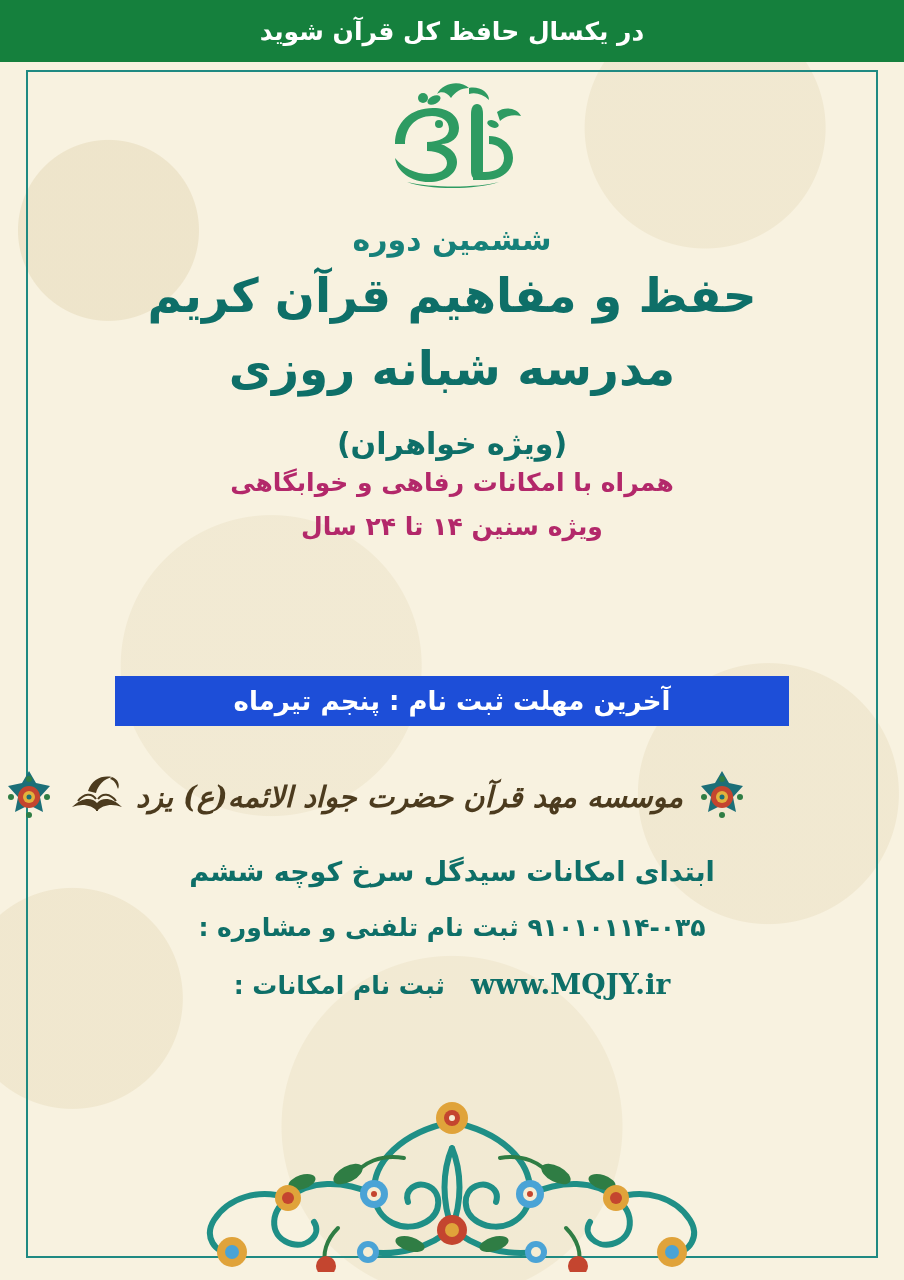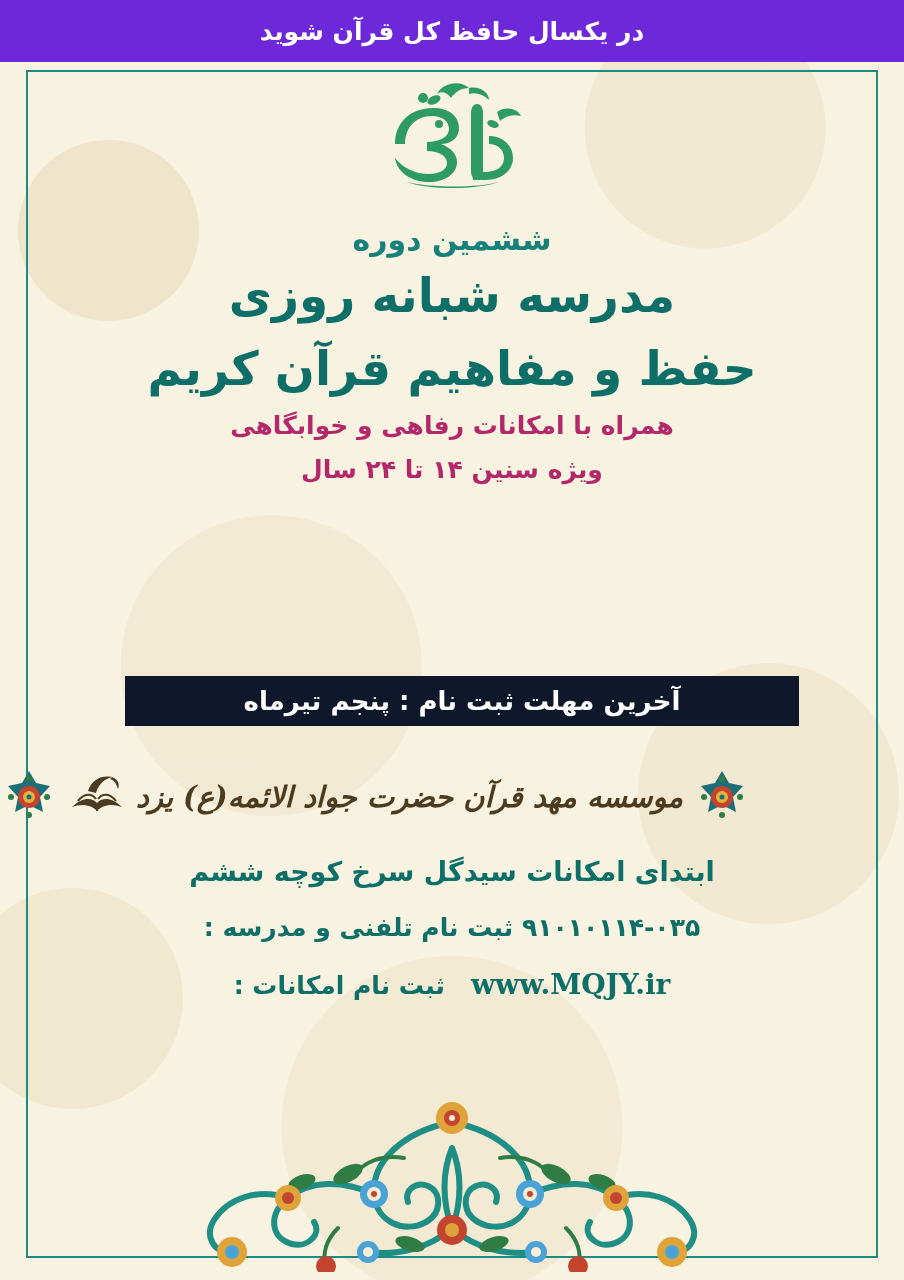--- a/index.html
+++ b/index.html
@@ -40,21 +40,21 @@
     border: 2px solid #1f8a82;
     pointer-events: none;
   }
   
   .top-banner {
     position: absolute;
     left: 0;
     top: 0;
     width: 100%;
     height: 62px;
-    background: #6d28d9;
+    background: #15803d;
     display: flex;
     align-items: center;
     justify-content: center;
   }
   .top-banner-text {
     color: #ffffff;
     font-size: 25px;
     font-weight: bold;
     letter-spacing: 0;
     white-space: nowrap;
@@ -111,25 +111,24 @@
     color: #b3286a;
     line-height: 1.75;
   }
   
   .deadline-bar {
     position: absolute;
     top: 676px;
     left: 115px;
     width: 674px;
     height: 50px;
-    background: #0f172a;
+    background: #1d4ed8;
     display: flex;
     align-items: center;
     justify-content: center;
-    margin-left: 10px;
   }
   .deadline-text {
     color: #ffffff;
     font-size: 26px;
     font-weight: bold;
     white-space: nowrap;
   }
   
   .institute {
     position: absolute;
@@ -236,22 +235,23 @@
           <ellipse cx="116" cy="46" rx="6" ry="3.5" transform="rotate(20 116 46)"></ellipse>
 
           <path d="M30 104 C52 112 98 112 122 104 C100 110 54 110 30 104 Z"></path>
         </g>
       </svg>
     </div>
   </div>
 
   <div class="content">
     <div class="kicker">ششمین دوره</div>
+    <div class="headline">حفظ و مفاهیم قرآن کریم</div>
     <div class="headline">مدرسه شبانه روزی</div>
-    <div class="headline">حفظ و مفاهیم قرآن کریم</div>
+    <div class="subtitle">(ویژه خواهران)</div>
     <div class="notes">
       <div class="note-line">همراه با امکانات رفاهی و خوابگاهی</div>
       <div class="note-line">ویژه سنین ۱۴ تا ۲۴ سال</div>
     </div>
   </div>
 
   <div class="deadline-bar">
     <div class="deadline-text">آخرین مهلت ثبت نام :  پنجم تیرماه</div>
   </div>
 
@@ -299,21 +299,21 @@
           <circle cx="47" cy="29" r="3" fill="#2f7d44"></circle>
         </g>
       </svg>
     </div>
   </div>
 
   <div class="contact">
     <div class="address">ابتدای امکانات سیدگل سرخ کوچه ششم</div>
     <div class="phone-line">
       <span>۹۱۰۱۰۱۱۴-۰۳۵</span>
-      <span>ثبت نام تلفنی و مدرسه :</span>
+      <span>ثبت نام تلفنی و مشاوره :</span>
     </div>
     <div class="web-line">
       <span class="web-url">www.MQJY.ir</span>
       &nbsp;
       <span>ثبت نام امکانات :</span>
     </div>
   </div>
 
   <div class="floral">
     <svg viewBox="0 0 620 210" width="620" height="210" aria-hidden="true">

